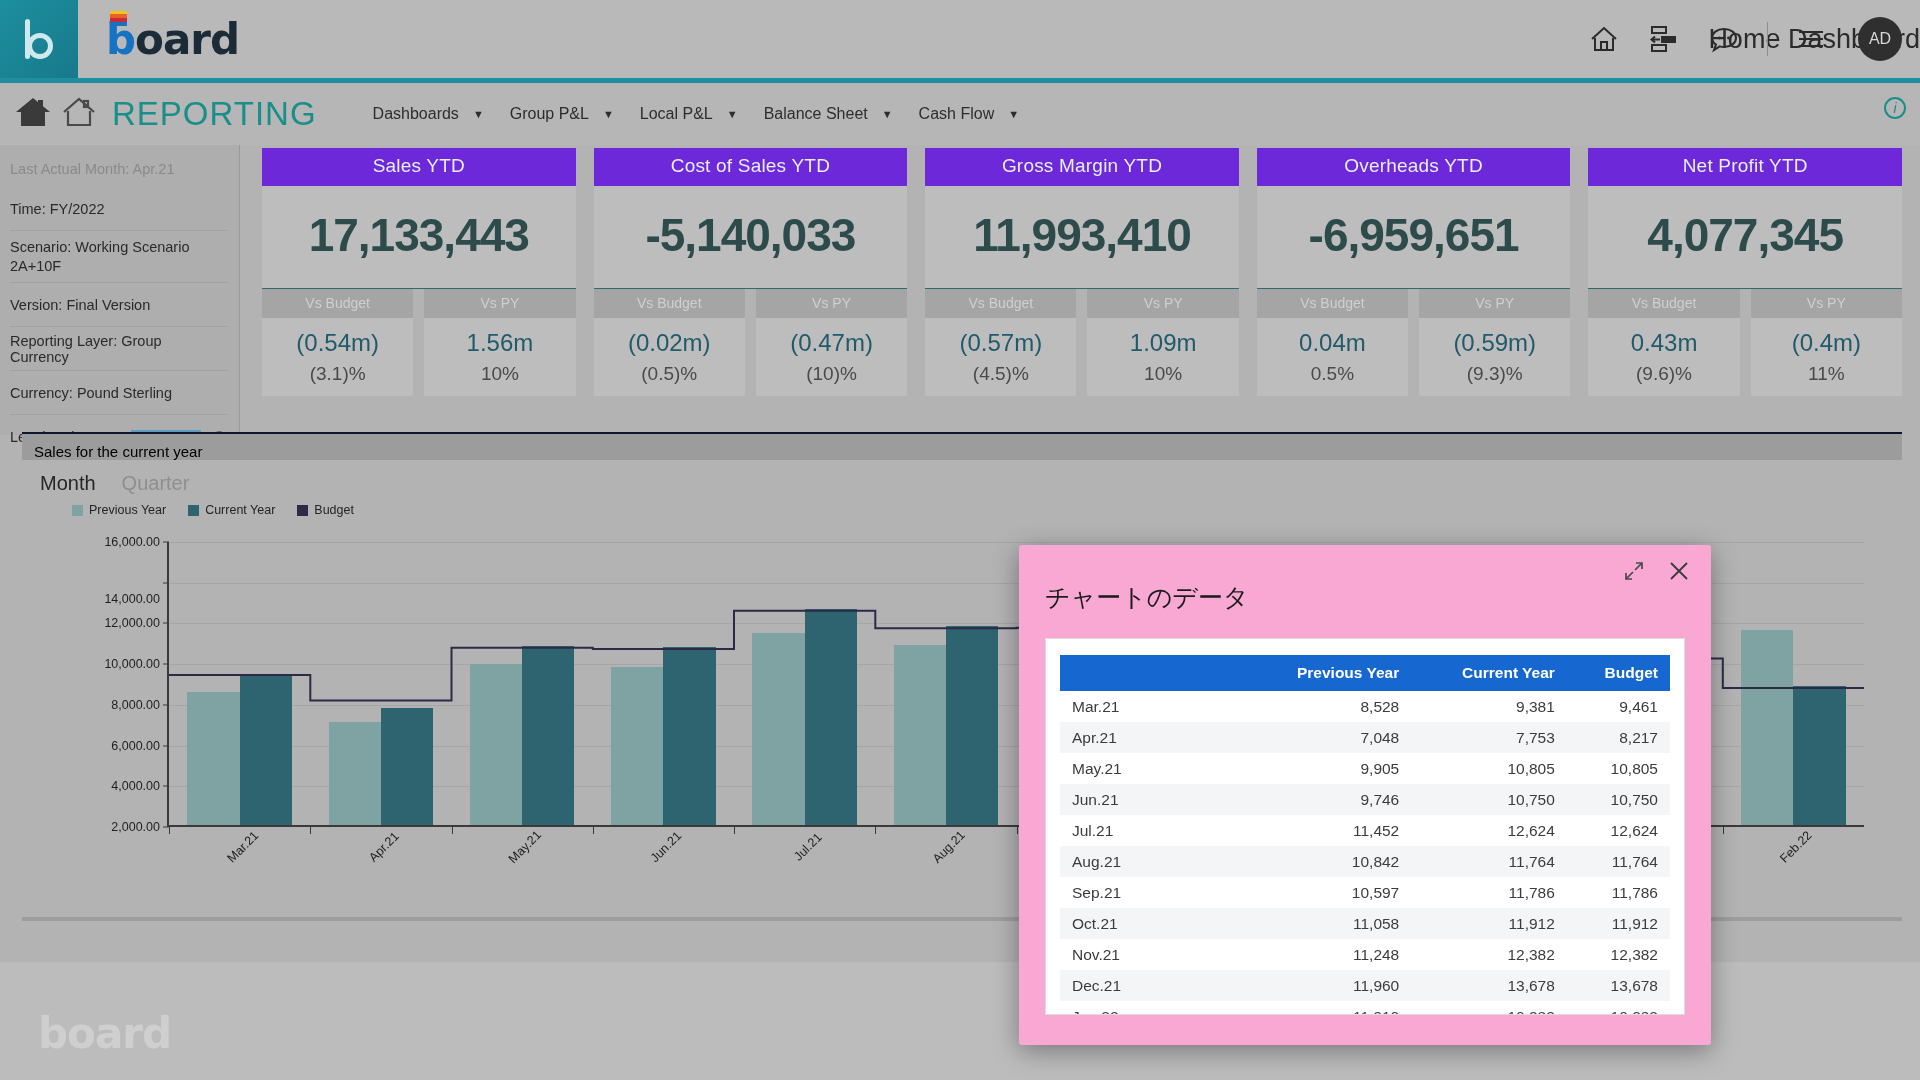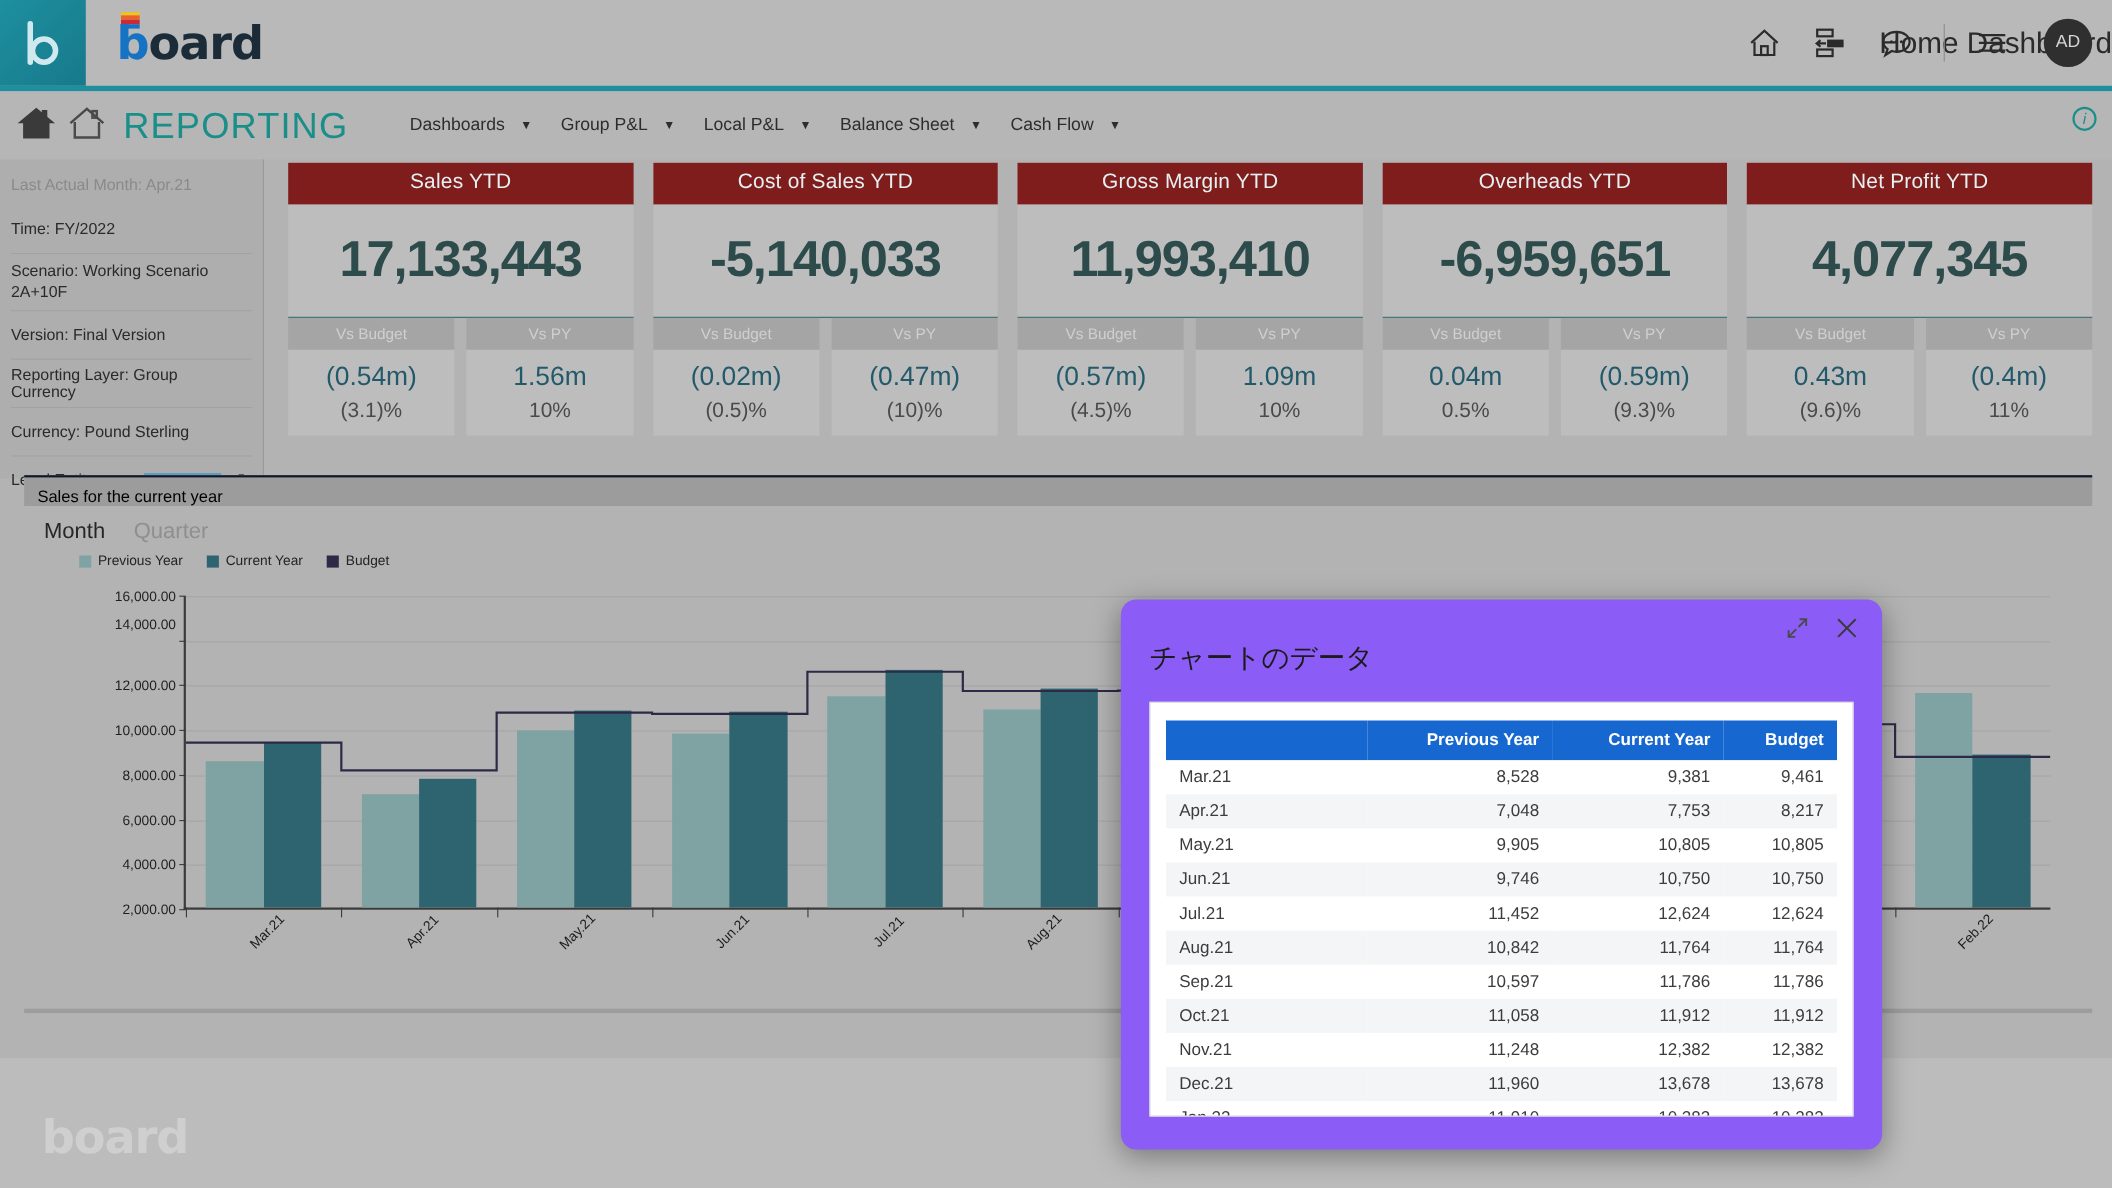--- a/index.html
+++ b/index.html
@@ -107,21 +107,21 @@
   .legal-bar { width: 70px; height: 15px; background: #5b9ec2; }
   .legal-refresh { font-size: 17px; color: #3b3b3b; margin-left: 8px; }
 
   
   .kpi-wrap {
     position: absolute; left: 262px; top: 148px; width: 1640px; height: 270px;
     display: flex; gap: 18px;
   }
   .kpi-card { flex: 1; display: flex; flex-direction: column; }
   .kpi-head {
-    background: #7f1d1d; color: #e6eff1; font-size: 19px;
+    background: #6d28d9; color: #e6eff1; font-size: 19px;
     text-align: center; padding: 7px 0 9px; letter-spacing: .2px;
   }
   .kpi-value {
     background: #bdbdbd; color: #2e4b4b; font-size: 46px; font-weight: bold;
     text-align: center; padding: 22px 0 26px; letter-spacing: -1px;
     border-bottom: 1.5px solid #2e6b6b;
     font-family: "Liberation Sans", sans-serif;
   }
   .kpi-sub { display: flex; gap: 11px; margin-top: 0; }
   .kpi-col { flex: 1; display: flex; flex-direction: column; }
@@ -192,21 +192,21 @@
     position: absolute; left: 0; bottom: 0; width: 1920px; height: 118px;
     background: #bcbcbc;
   }
   .panel-bottom-edge {
     position: absolute; left: 22px; top: 917px; width: 1880px; height: 4px; background: #9d9d9d;
   }
 
   
   .modal-shadow {
     position: absolute; left: 1019px; top: 545px; width: 692px; height: 500px;
-    background: #8b5cf6; border-radius: 14px;
+    background: #f9a8d4; border-radius: 3px;
     box-shadow: 0 6px 26px rgba(0,0,0,.36);
   }
   .modal-topbtns {
     position: absolute; right: 20px; top: 14px; display: flex; gap: 22px; align-items: center;
   }
   .mbtn { cursor: pointer; color: #4a4a4a; display: flex; align-items: center; justify-content: center; }
   .modal-title {
     position: absolute; left: 26px; top: 36px;
     font-size: 25px; color: #1b1b1b; font-family: "DejaVu Sans", sans-serif;
   }
@@ -470,21 +470,21 @@
           <div class="gridline" style="top: 162.857px;"></div>
           <div class="ytick-label" style="top: 162.857px;">8,000.00</div>
           <div class="ytick-mark" style="top: 162.857px;"></div>
           <div class="gridline" style="top: 122.143px;"></div>
           <div class="ytick-label" style="top: 122.143px;">10,000.00</div>
           <div class="ytick-mark" style="top: 122.143px;"></div>
           <div class="gridline" style="top: 81.4286px;"></div>
           <div class="ytick-label" style="top: 81.4286px;">12,000.00</div>
           <div class="ytick-mark" style="top: 81.4286px;"></div>
           <div class="gridline" style="top: 40.7143px;"></div>
-          <div class="ytick-label" style="top: 26px;">14,000.00</div>
+          <div class="ytick-label" style="top: 57px;">14,000.00</div>
           <div class="ytick-mark" style="top: 40.7143px;"></div>
           <div class="gridline" style="top: 0px;"></div>
           <div class="ytick-label" style="top: 0px;">16,000.00</div>
           <div class="ytick-mark" style="top: 0px;"></div>
           <div class="bars">
             <div class="bar-group">
               <div class="bar prev" style="height: 132.891px;"></div>
               <div class="bar curr" style="height: 150.256px;"></div>
             </div>
             <div class="bar-group">

